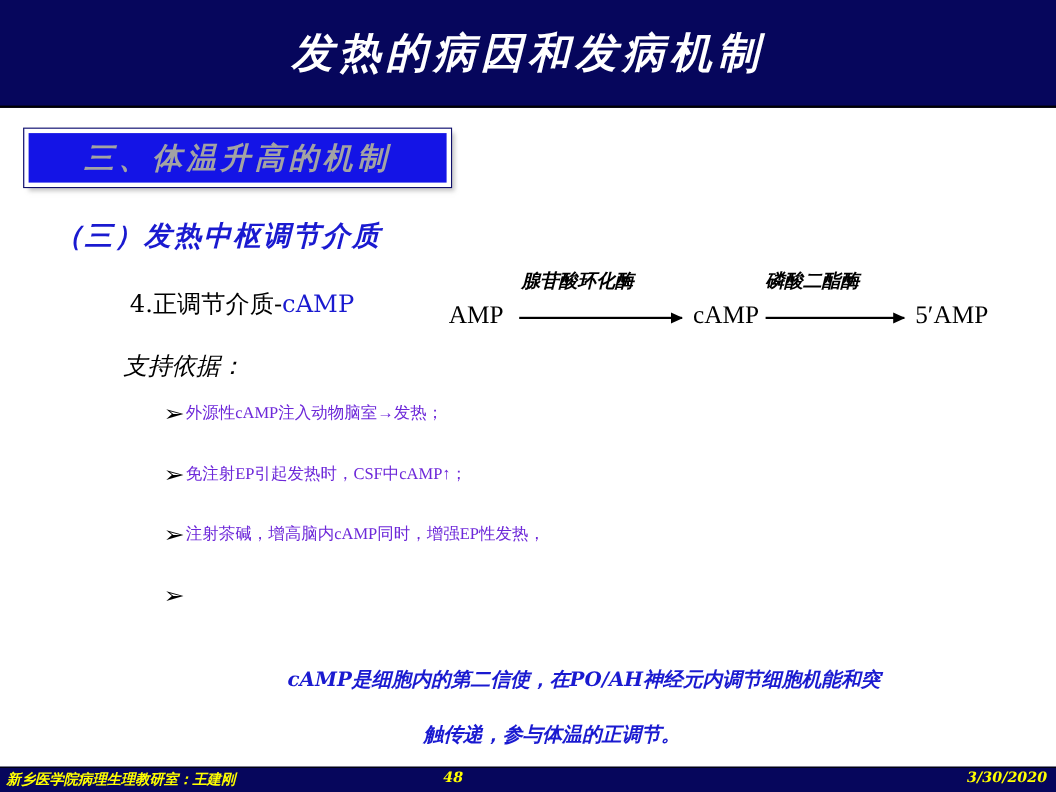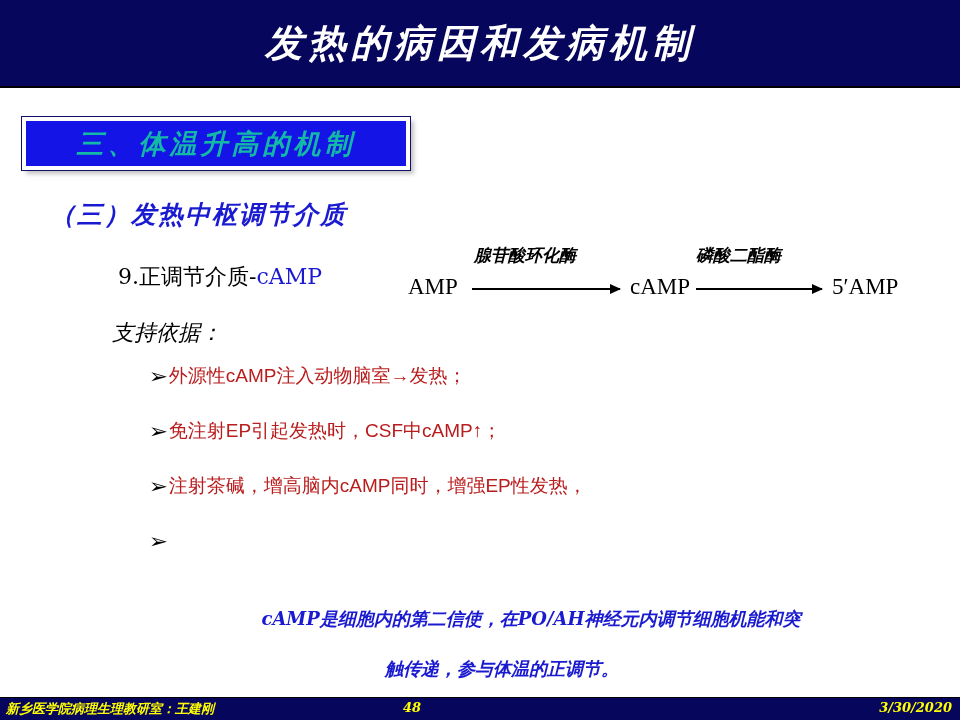--- a/index.html
+++ b/index.html
@@ -15,21 +15,21 @@
     font-family: "Liberation Serif", "DejaVu Serif", serif;
     background: #ffffff;
   }
 
   
   .title-banner {
     position: absolute;
     left: 0;
     top: 0;
     width: 960px;
-    height: 88px;
+    height: 98px;
     background: #06065c;
     border-bottom: 2px solid #000000;
     box-sizing: border-box;
     display: flex;
     align-items: center;
     justify-content: center;
   }
   .title-text {
     color: #ffffff;
     font-size: 38px;
@@ -50,21 +50,21 @@
     background: #1414e6;
     border: 4px solid #ffffff;
     outline: 1px solid #10106a;
     box-sizing: border-box;
     display: flex;
     align-items: center;
     justify-content: center;
     box-shadow: 4px 4px 4px rgba(150,150,150,0.55);
   }
   .section-box-text {
-    color: #14b8a6;
+    color: #a3a3a3;
     font-size: 27px;
     font-weight: bold;
     font-style: italic;
     letter-spacing: 4px;
     font-family: "DejaVu Serif", "Liberation Serif", serif;
     white-space: nowrap;
   }
 
   
   .subsection {
@@ -171,24 +171,24 @@
   }
   .bullet-mark {
     font-size: 20px;
     line-height: 28px;
     color: #000000;
     margin-right: 2px;
     font-family: "DejaVu Sans", sans-serif;
     transform: scaleX(1.15);
   }
   .bullet-text {
-    font-size: 19px;
+    font-size: 15px;
     line-height: 28px;
-    color: #b91c1c;
-    font-family: Liberation Sans, sans-serif;
+    color: #6d28d9;
+    font-family: Liberation Serif, serif;
     white-space: nowrap;
   }
 
   
   .summary {
     position: absolute;
     left: 72px;
     top: 594px;
     width: 860px;
     color: #1a1ad0;
@@ -235,21 +235,21 @@
   <div class="title-text">发热的病因和发病机制</div>
 </div>
 
 <div class="section-box">
   <div class="section-box-text">三、体温升高的机制</div>
 </div>
 
 <div class="subsection">（三）发热中枢调节介质</div>
 
 <div class="item-one">
-  <span>9.正调节介质-</span><span class="accent">cAMP</span>
+  <span>4.正调节介质-</span><span class="accent">cAMP</span>
 </div>
 
 <div class="support-label">支持依据：</div>
 
 <div class="reaction">
   <div class="rx-enzyme rx-enz-1">腺苷酸环化酶</div>
   <div class="rx-enzyme rx-enz-2">磷酸二酯酶</div>
   <div class="rx-species rx-amp">AMP</div>
   <div class="rx-species rx-camp">cAMP</div>
   <div class="rx-species rx-5amp">5′AMP</div>

